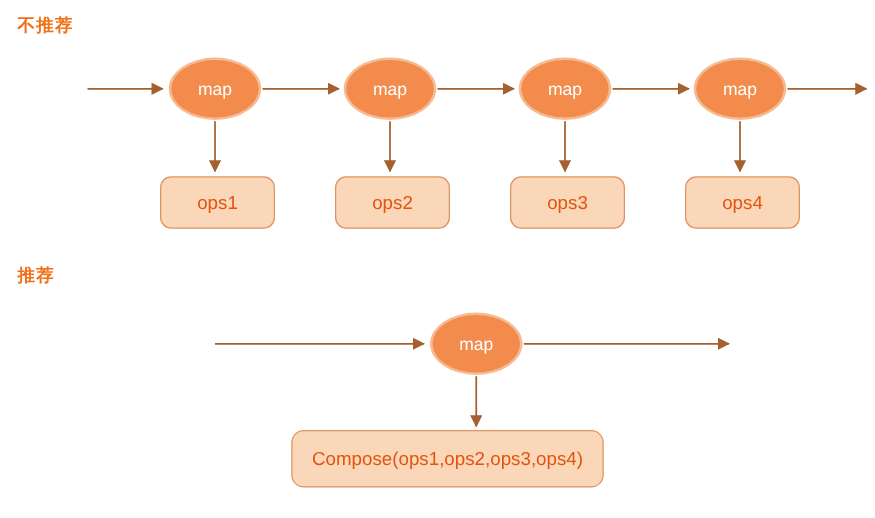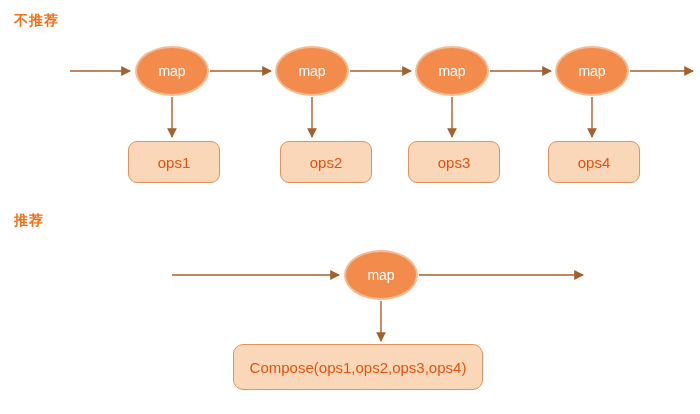--- a/index.html
+++ b/index.html
@@ -89,21 +89,21 @@
     align-items: center;
     justify-content: center;
     white-space: nowrap;
   }
   .mn1 { left: 135px; top: 46px; }
   .mn2 { left: 275px; top: 46px; }
   .mn3 { left: 415px; top: 46px; }
   .mn4 { left: 555px; top: 46px; }
   .mn5 { left: 344px; top: 250px; }
   .ob1 { left: 128px; }
-  .ob2 { left: 280px; }
+  .ob2 { left: 268px; }
   .ob3 { left: 408px; }
   .ob4 { left: 548px; }
 </style>
 </head>
 <body>
 
 <div class="canvas">
 
   <svg class="arrow-layer" width="700" height="414" viewBox="0 0 700 414" xmlns="http://www.w3.org/2000/svg">
     <defs>

